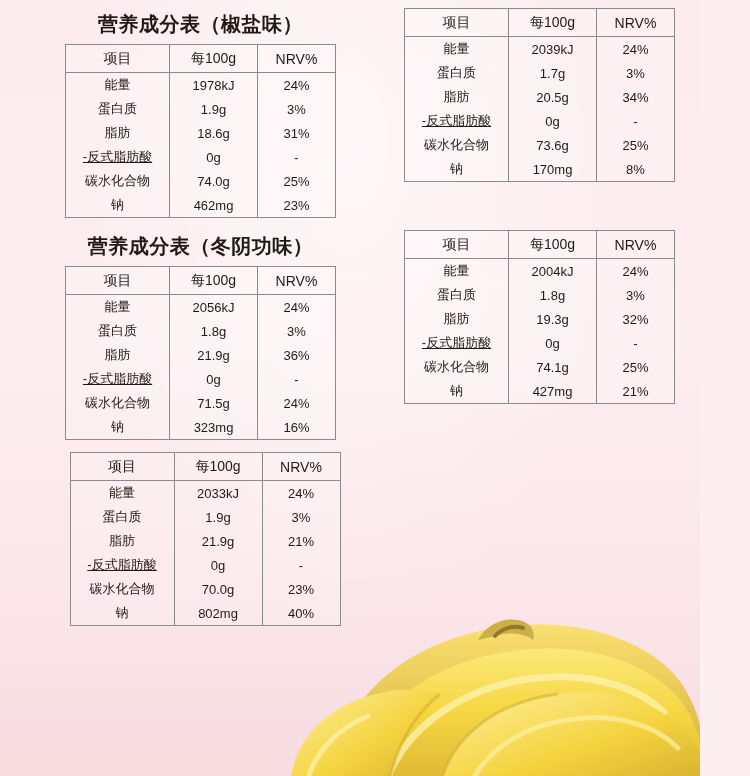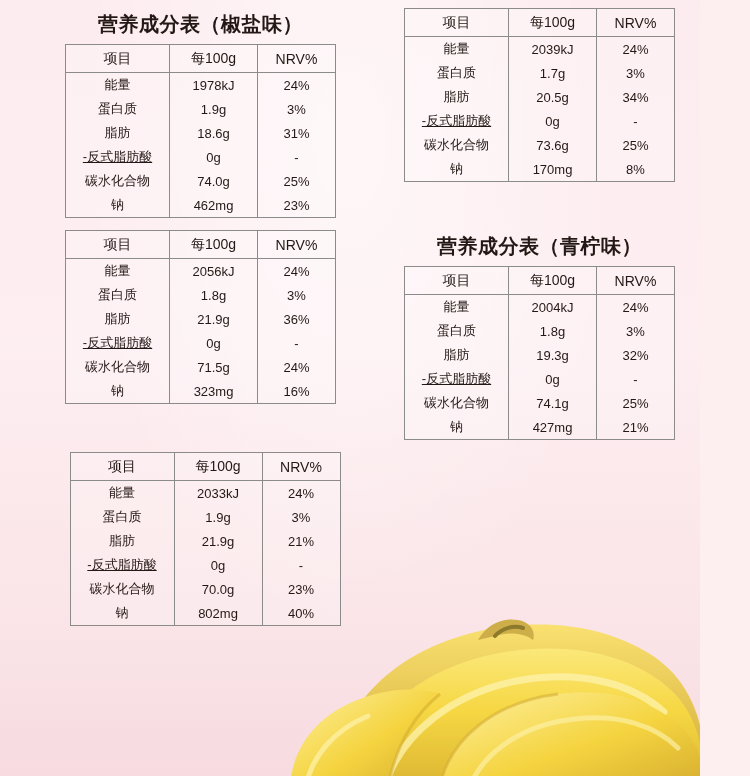--- a/index.html
+++ b/index.html
@@ -218,20 +218,21 @@
               <td>170mg</td>
               <td>8%</td>
             </tr>
           </tbody>
         </table>
       </div>
     </div>
 
     <div class="row">
       <div class="block left">
+        <div class="block-title">营养成分表（冬阴功味）</div>
         <table class="nutri">
           <colgroup>
               <col class="c1">
               <col class="c2">
               <col class="c3">
             </colgroup>
           <thead>
             <tr>
               <th>项目</th>
               <th>每100g</th>
@@ -267,21 +268,20 @@
             <tr>
               <td class="cell-item">钠</td>
               <td>323mg</td>
               <td>16%</td>
             </tr>
           </tbody>
         </table>
       </div>
 
       <div class="block right">
-        <div class="block-title">营养成分表（青柠味）</div>
         <table class="nutri">
           <colgroup>
               <col class="c1">
               <col class="c2">
               <col class="c3">
             </colgroup>
           <thead>
             <tr>
               <th>项目</th>
               <th>每100g</th>

